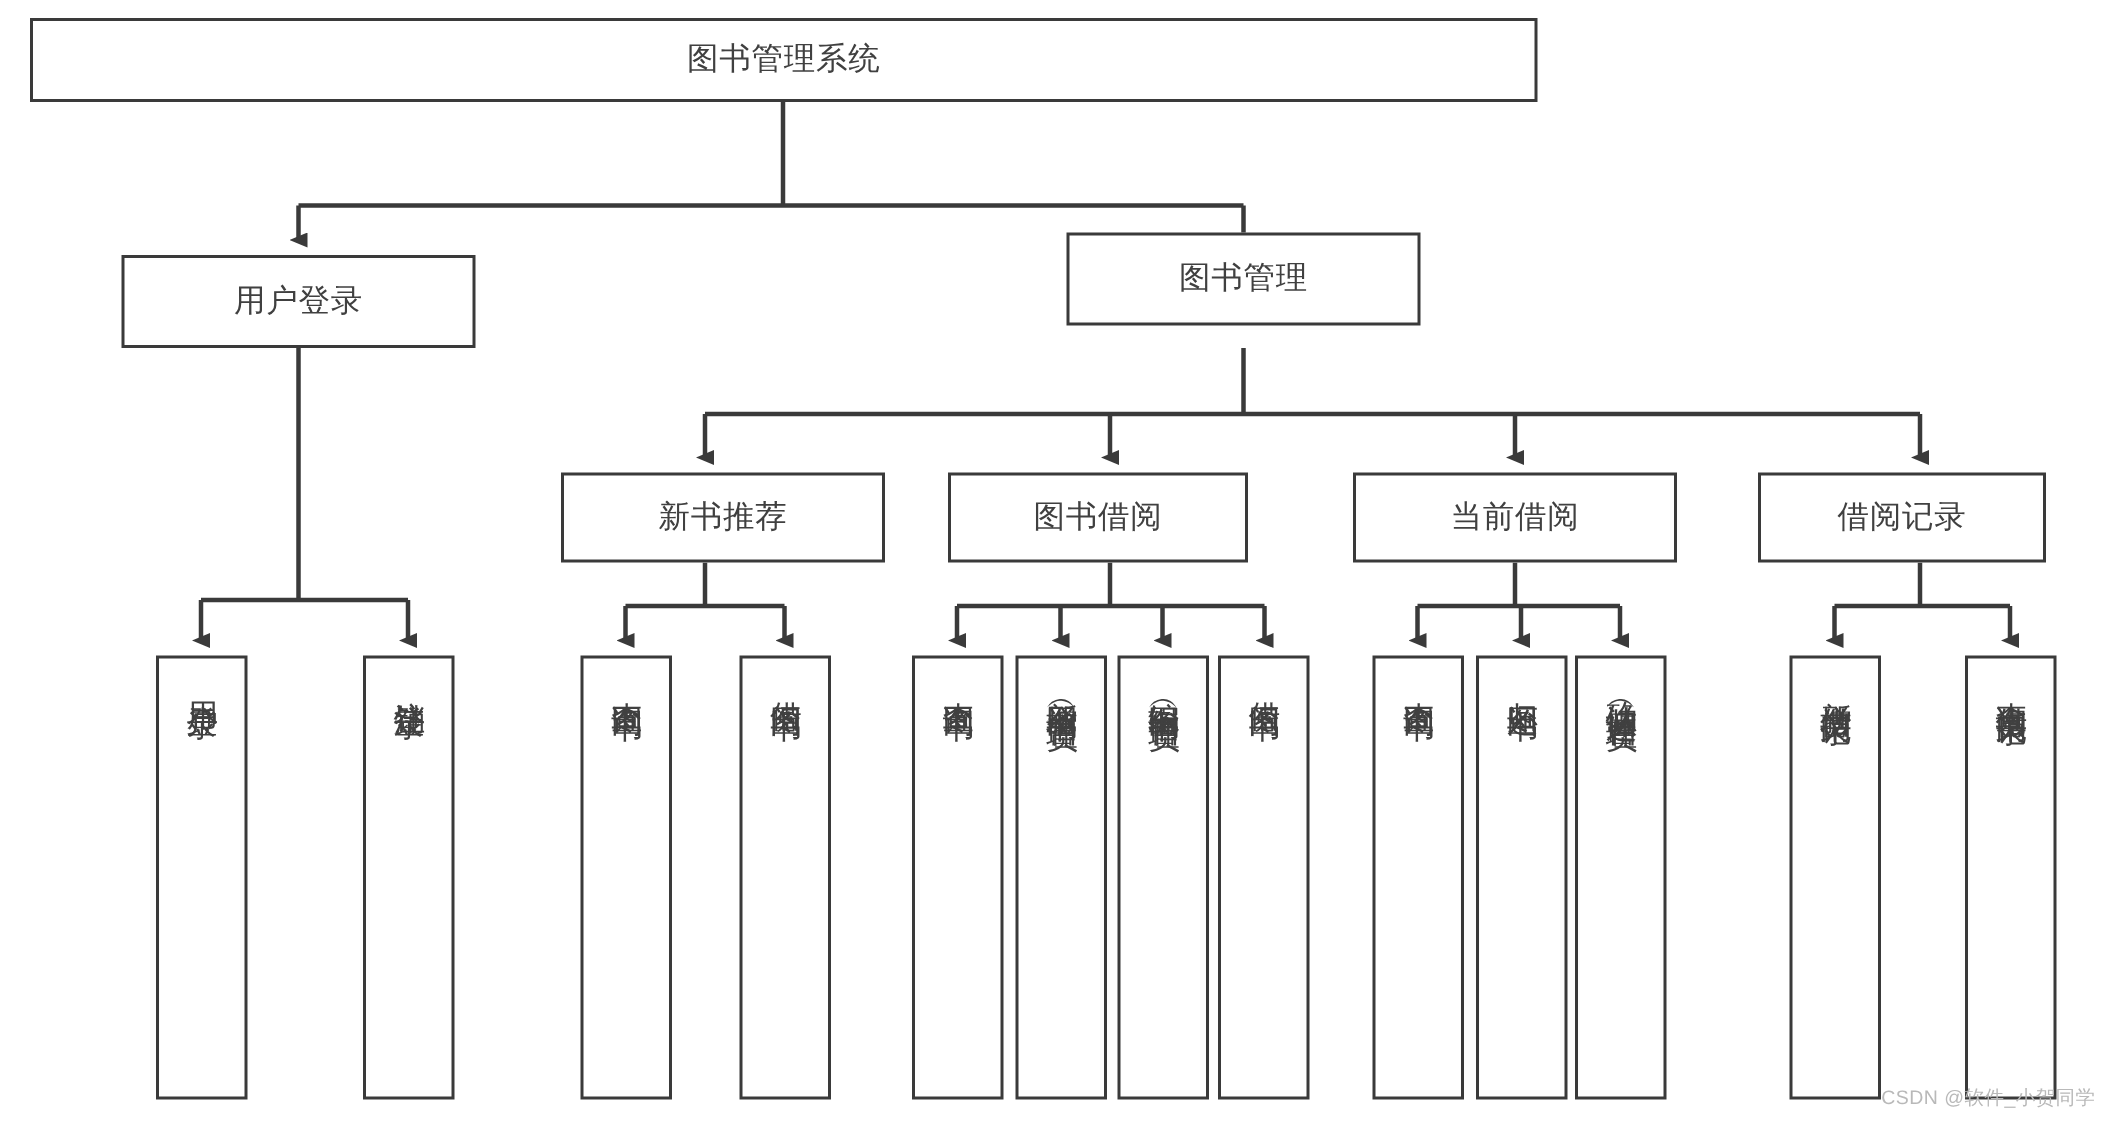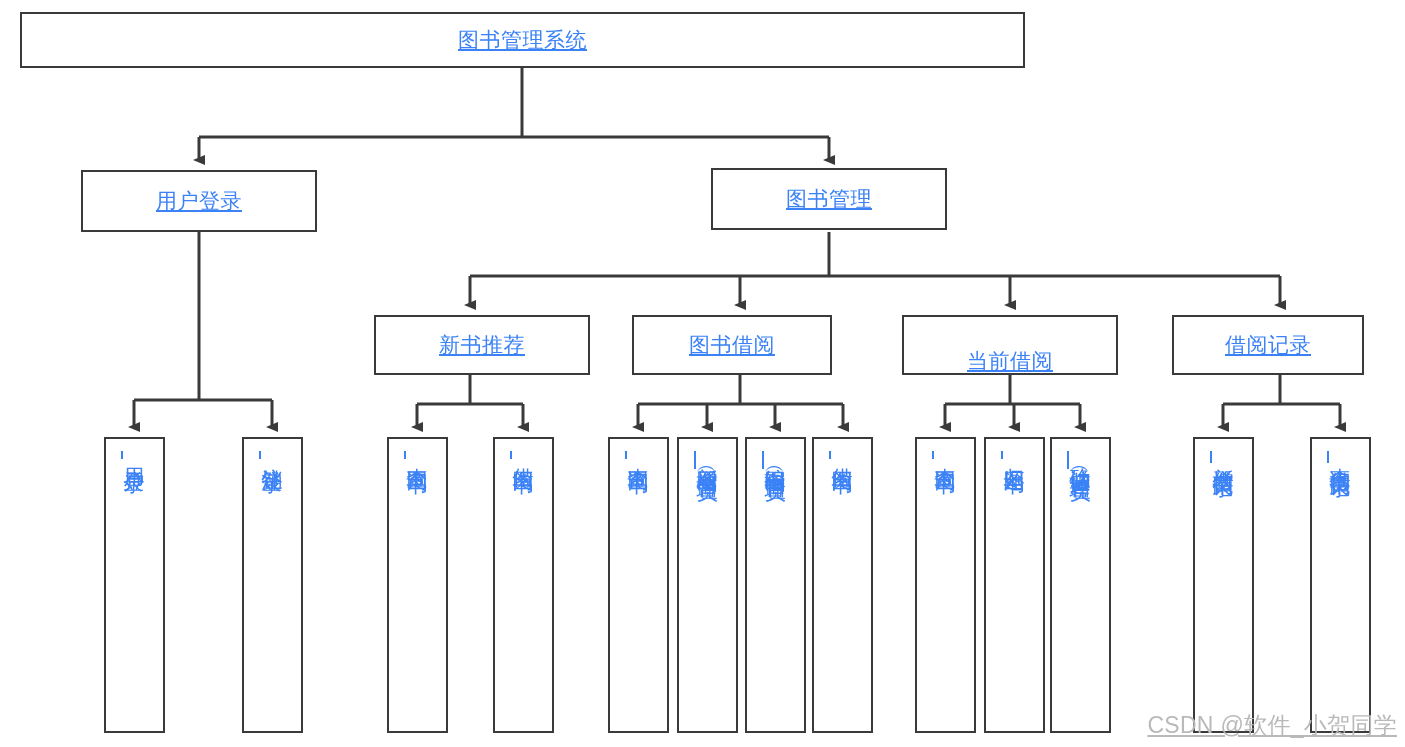--- a/index.html
+++ b/index.html
@@ -31,25 +31,24 @@
     position: absolute;
     box-sizing: border-box;
     background: #ffffff;
     border: 2px solid #3a3a3a;
     display: flex;
     align-items: center;
     justify-content: center;
     overflow: hidden;
   }
   .node-label {
-    color: #3b82f6;
+    color: #404040;
     line-height: 1.12;
     white-space: nowrap;
     text-align: center;
-    text-decoration: underline;
   }
   .node.h .node-label {
     font-size: 21px;
     letter-spacing: 0.5px;
   }
   .node.v {
     align-items: flex-start;
     justify-content: center;
     padding-top: 12px;
   }
@@ -57,26 +56,25 @@
     writing-mode: vertical-rl;
     text-orientation: upright;
     font-size: 21px;
     letter-spacing: 2px;
     line-height: 1;
   }
   .watermark {
     position: absolute;
     right: 8px;
     bottom: 6px;
-    font-size: 23px;
+    font-size: 13px;
     color: #b9b9b9;
     letter-spacing: 0.3px;
     white-space: nowrap;
     user-select: none;
-    text-decoration: underline;
   }
 </style>
 </head>
 <body>
 
 <div id="diagram-root">
 
   <svg class="edges" viewBox="0 0 1405 747" xmlns="http://www.w3.org/2000/svg">
     <defs>
       <marker id="arrow" markerWidth="12" markerHeight="12" refX="5" refY="6" orient="auto" markerUnits="userSpaceOnUse">
@@ -127,31 +125,31 @@
     </g>
   </svg>
 
   <div class="node h" style="left:20px; top:12px; width:1005px; height:56px;">
     <span class="node-label">图书管理系统</span>
   </div>
 
   <div class="node h" style="left:81px; top:170px; width:236px; height:62px;">
     <span class="node-label">用户登录</span>
   </div>
-  <div class="node h" style="left:711px; top:168px; width:236px; height:62px;">
+  <div class="node h" style="left:711px; top:155px; width:236px; height:62px;">
     <span class="node-label">图书管理</span>
   </div>
 
   <div class="node h" style="left:362px; top:315px; width:216px; height:60px;margin-left:12px;">
     <span class="node-label">新书推荐</span>
   </div>
   <div class="node h" style="left:632px; top:315px; width:200px; height:60px;">
     <span class="node-label">图书借阅</span>
   </div>
-  <div class="node h" style="left:902px; top:315px; width:216px; height:60px;align-items:flex-end;">
+  <div class="node h" style="left:902px; top:315px; width:216px; height:60px;">
     <span class="node-label">当前借阅</span>
   </div>
   <div class="node h" style="left:1172px; top:315px; width:192px; height:60px;">
     <span class="node-label">借阅记录</span>
   </div>
 
   <div class="node v" style="left:104px; top:437px; width:61px; height:296px;">
     <span class="node-label">用户登录</span>
   </div>
   <div class="node v" style="left:242px; top:437px; width:61px; height:296px;">

